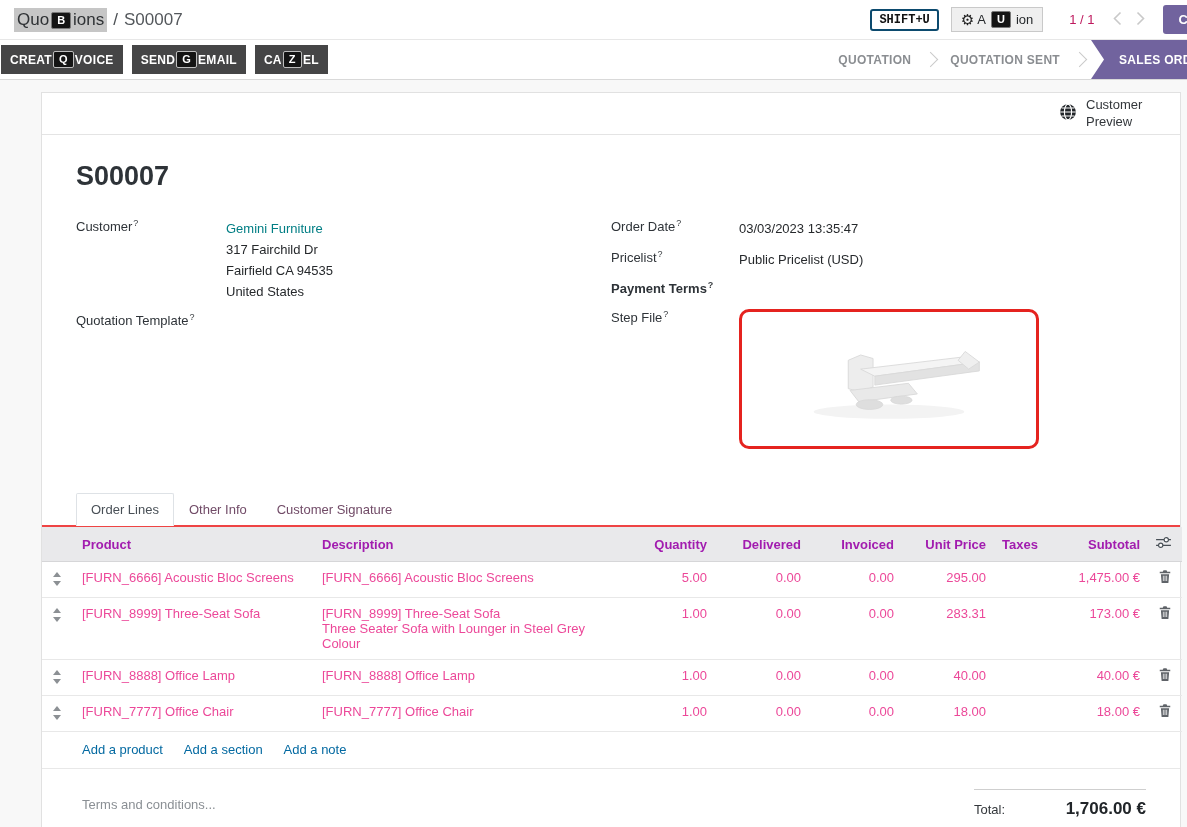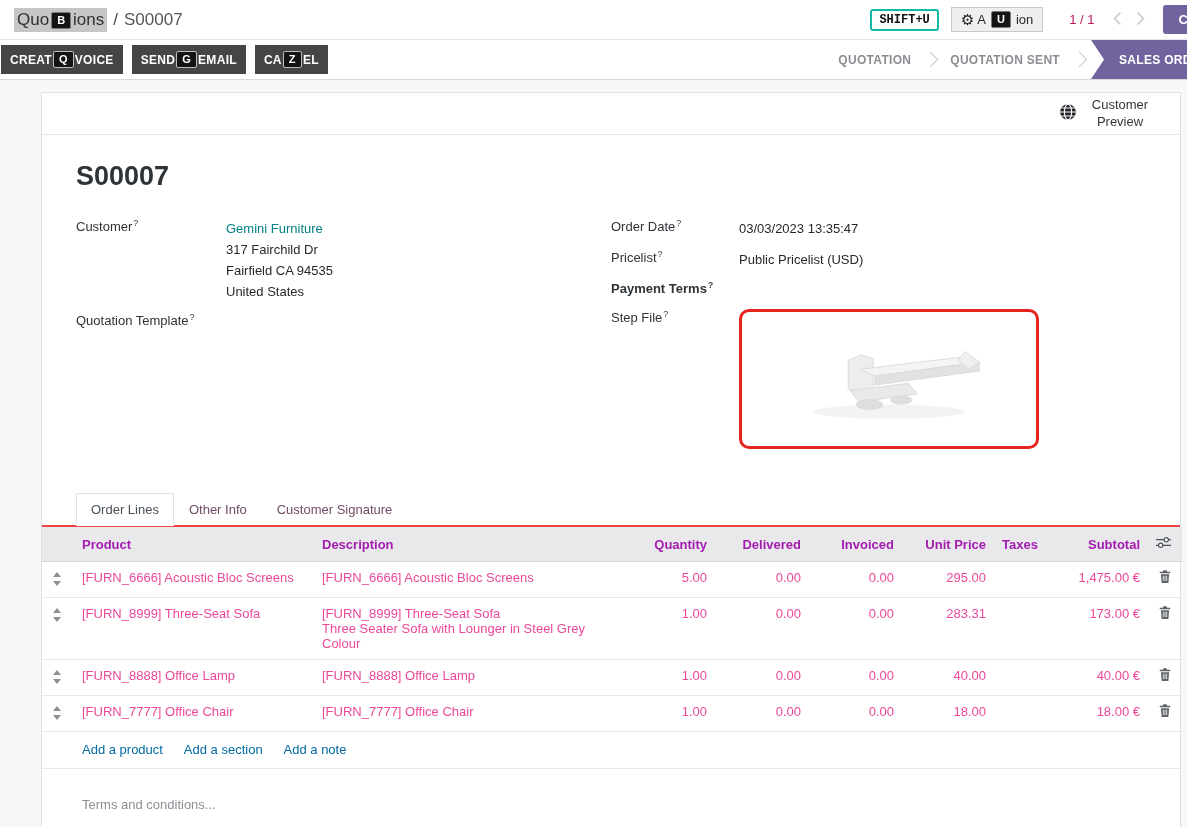--- a/index.html
+++ b/index.html
@@ -19,21 +19,21 @@
   .crumb-parent { background:#c6c6c6; padding:2px 3px; color:#2f3235; cursor:pointer; }
   .crumb-current { color:#54585c; }
   .hint {
     display:inline-block; background:#141414; color:#fff; font-size:11px; font-weight:700;
     line-height:1.25; padding:1px 5px; margin:0 2px; border:1px solid #7a7a7a; border-radius:2px;
     vertical-align:1px; font-family:"Liberation Sans",sans-serif;
   }
   .topbar-right { display:flex; align-items:center; gap:12px; }
   .kbd-badge {
     font-family:"Liberation Mono", monospace; font-size:12px; font-weight:700; color:#111;
-    background:#fff; border:2px solid #14b8a6; border-radius:3px; padding:2px 7px;
+    background:#fff; border:2px solid #0c4a6e; border-radius:3px; padding:2px 7px;
   }
   .action-btn {
     display:flex; align-items:center; gap:3px; background:#efefef; border:1px solid #c9c9c9;
     font-size:13px; color:#26292c; padding:3px 9px; cursor:pointer; font-family:inherit;
   }
   .gear { font-size:15px; line-height:1; color:#1c1c1c; }
   .pager { font-size:13px; color:#be185d; margin-left:14px; }
   .pager-nav { display:flex; align-items:center; gap:14px; margin:0 6px; }
   .create-btn {
     background:#71639e; color:#fff; border:none; font-size:13px; font-weight:600;
@@ -70,21 +70,21 @@
 
   
   .content { height:747px; background:#f8f8f8; padding:12px 6px 0 41px; }
   .sheet { background:#fff; border:1px solid #e1e1e1; border-bottom:none; min-height:100%; }
   .sheet-top {
     height:42px; border-bottom:1px solid #e4e4e4; display:flex; justify-content:flex-end;
     align-items:center; padding-right:26px;
   }
   .preview-btn {
     display:flex; align-items:center; gap:9px; background:none; border:none; cursor:pointer;
-    font-family:inherit; font-size:13px; color:#33373b; text-align:center;
+    font-family:inherit; font-size:13px; color:#33373b; text-align:left;
   }
   .preview-btn .lbl { width:68px; line-height:1.25; }
   .sheet-body { padding:0 34px; }
   .doc-title { font-size:27px; font-weight:700; color:#2e3338; margin:26px 0 26px; }
 
   .field-grid { display:flex; }
   .field-col { width:50%; }
   .frow { display:flex; margin-bottom:10px; }
   .flabel { color:#2e3338; }
   .field-col.left .flabel { width:150px; flex:none; }
@@ -370,17 +370,21 @@
         </table>
 
         <div class="add-links">
           <a>Add a product</a>
           <a>Add a section</a>
           <a>Add a note</a>
         </div>
 
         <div class="sheet-footer">
           <span class="terms">Terms and conditions...</span>
+          <div class="totals">
+            <span class="total-label">Total:</span>
+            <span class="total-value">1,706.00 €</span>
+          </div>
         </div>
       </div>
     </div>
   </div>
 </main>
 
 </body></html>

